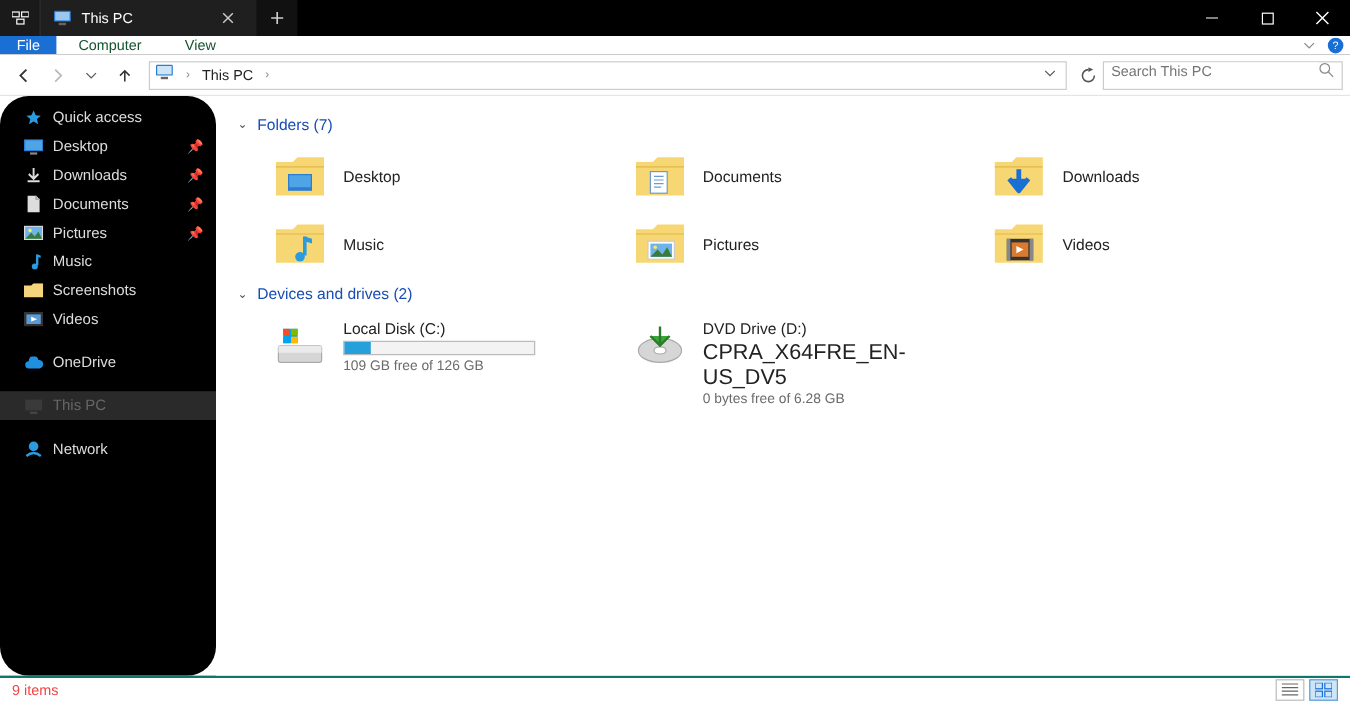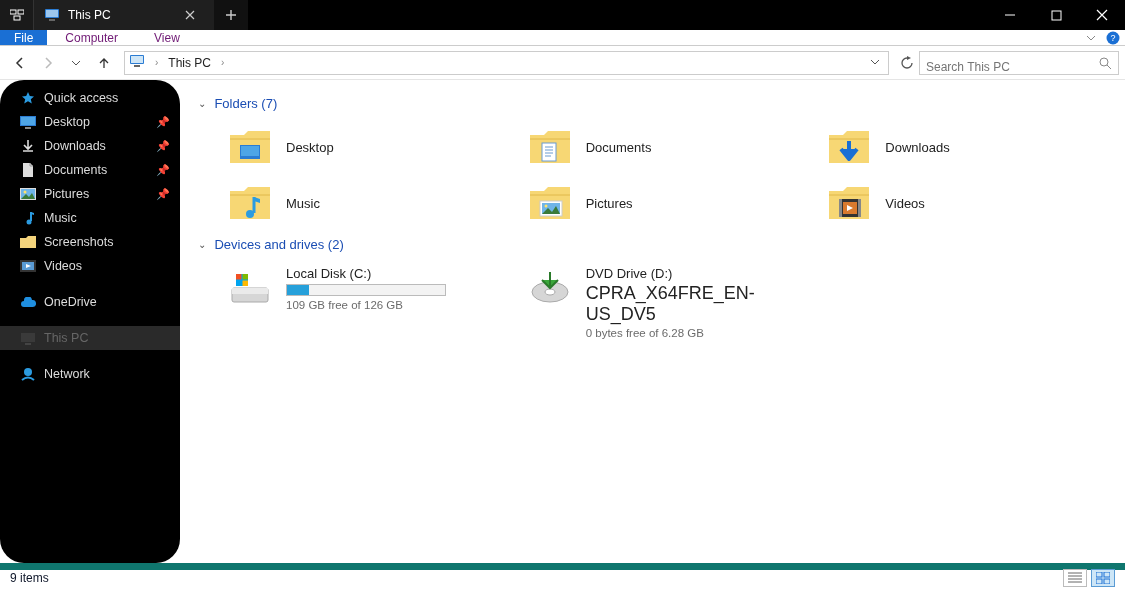--- a/index.html
+++ b/index.html
@@ -12,35 +12,35 @@
   .tab .ticon { width: 16px; height: 16px; display:flex;align-items:center;justify-content:center;}
   .tab .ttitle { font-size: 12px; flex: 1; }
   .tab .tclose { width: 28px; display:flex;align-items:center;justify-content:center;color:#aaa;}
   .newtab { width:34px;display:flex;align-items:center;justify-content:center;color:#ccc;background:#111;}
   .titlebar .spacer { flex: 1; background:#000;}
   .winbtn { width:46px;display:flex;align-items:center;justify-content:center;color:#fff;background:#000;}
 
   
   .ribbon { display:flex; align-items:stretch; height:16px; background:#fff; border-bottom:1px solid #ccc;}
   .ribbon .file { background:#1a6fd4; color:#fff; font-size:12px; padding:0 14px; display:flex; align-items:center;}
-  .ribbon .rtab { font-size:12px; color:#701a75; padding:0 18px; display:flex; align-items:center;}
+  .ribbon .rtab { font-size:12px; color:#14532d; padding:0 18px; display:flex; align-items:center;}
   .ribbon .rspacer{flex:1;}
   .ribbon .help{ width:24px; display:flex;align-items:center;justify-content:center;}
   .ribbon .chev{ width:20px; display:flex;align-items:center;justify-content:center;color:#888;}
 
   
   .navrow { display:flex; align-items:center; height:34px; background:#fff; border-bottom:1px solid #e5e5e5; padding:0 6px;}
   .navbtn { width:24px; height:24px; display:flex;align-items:center;justify-content:center;color:#555;margin:0 2px;}
   .navbtn.disabled{color:#bbb;}
   .addr { flex:1; display:flex; align-items:center; height:24px; border:1px solid #ccc; margin:0 6px; padding:0 4px; gap:6px;}
   .addr .crumb{ font-size:12px; color:#222; display:flex;align-items:center;gap:4px;}
   .addr .caret{ color:#888; font-size:10px; padding:0 4px;}
   .addr .aspacer{flex:1;}
   .refresh{width:24px;display:flex;align-items:center;justify-content:center;color:#555;}
-  .search { width:200px; height:24px; border:1px solid #ccc; display:flex; align-items:flex-end; padding:0 6px;}
+  .search { width:200px; height:24px; border:1px solid #ccc; display:flex; align-items:flex-start; padding:0 6px;}
   .search input{ flex:1; border:none; outline:none; font-size:12px; color:#555;}
   .search .sicon{color:#888;}
 
   
   .body { display:flex; height:calc(593px - 30px - 24px - 34px - 22px);}
   .sidebar { width:180px; background:#000; color:#ddd; font-size:12.5px; overflow:hidden;border-radius:24px;}
   .sidebar .item{ display:flex; align-items:center; gap:8px; padding:4px 10px 4px 20px; position:relative;}
   .sidebar .item.top{padding-top:10px;}
   .sidebar .item.selected{background:#2a2a2a;color:#666;}
   .sidebar .item .pin{ margin-left:auto; color:#888; font-size:11px;}
@@ -56,21 +56,21 @@
 
   .drives-grid{ display:grid; grid-template-columns:repeat(3,1fr); gap:4px 20px; margin-left:30px;}
   .driveitem{ display:flex; gap:14px; padding:4px 0; font-size:12px; color:#222; align-items:flex-start;}
   .driveitem .dicon{width:44px;height:44px;display:flex;align-items:center;justify-content:center;flex-shrink:0;}
   .driveitem .dname{font-size:13px;margin-bottom:2px;}
   .driveitem .bar{ width:160px;height:12px;border:1px solid #bbb; margin:3px 0; position:relative; background:#f3f3f3;}
   .driveitem .bar .fill{position:absolute;left:0;top:0;bottom:0;background:#26a0da;}
   .driveitem .sub{color:#6b6b6b;font-size:11.5px;}
 
   
-  .status{ height:22px; border-top:7px solid #0f766e; display:flex; align-items:center; padding:0 10px; font-size:12px; color:#0f172a;}
+  .status{ height:22px; border-top:2px solid #0f766e; display:flex; align-items:center; padding:0 10px; font-size:12px; color:#ef4444;}
   .status .sspacer{flex:1;}
   .status .viewbtn{width:24px;height:18px;border:1px solid #bbb;margin-left:4px;display:flex;align-items:center;justify-content:center;}
   .status .viewbtn.active{background:#cde6f7;border-color:#5a9bd4;}
 </style>
 </head>
 <body>
 
 <div class="titlebar">
   <div class="taskview">
     <svg width="14" height="14" viewBox="0 0 14 14">

